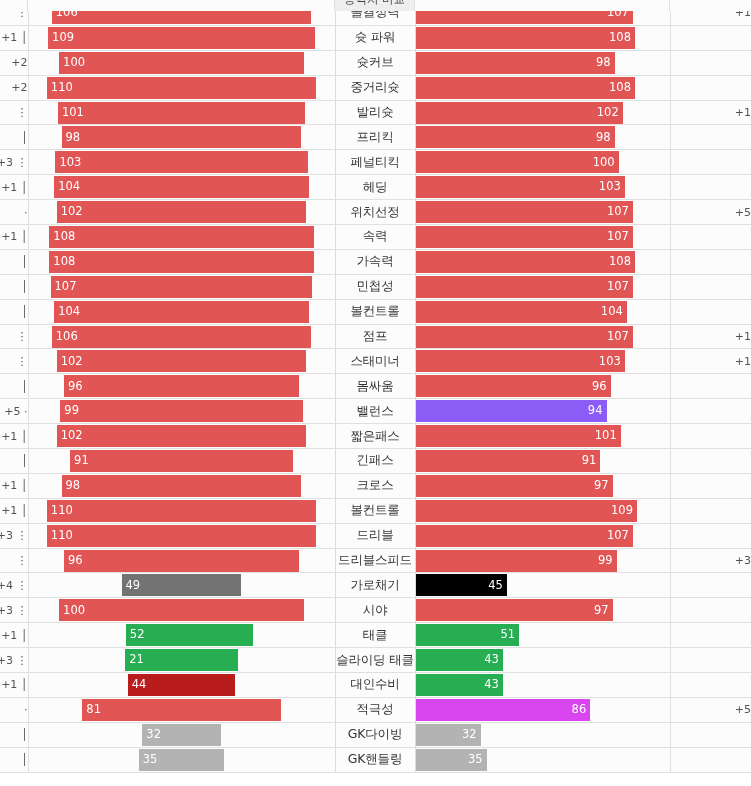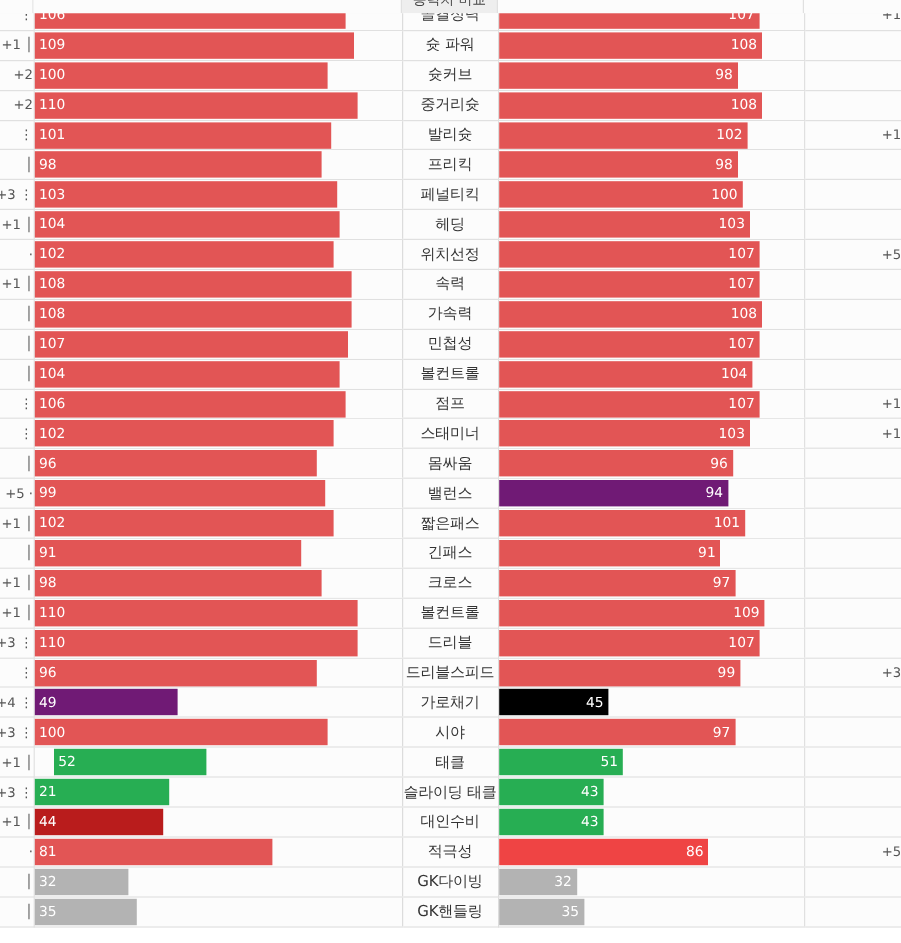--- a/index.html
+++ b/index.html
@@ -73,21 +73,21 @@
 
   
   td.bar-cell { position: relative; }
   .track {
     position: relative;
     width: 100%;
     height: 22px;
     display: flex;
     align-items: center;
   }
-  .track.left  { justify-content: flex-start; }
+  .track.left  { justify-content: center; }
   .track.right { justify-content: flex-start; }
 
   .bar {
     height: 22px;
     display: flex;
     align-items: center;
     min-width: 14px;
   }
   .bar.left  { justify-content: flex-start; padding-left: 4px; }
   .bar.right { justify-content: flex-end;   padding-right: 4px; }
@@ -468,21 +468,21 @@
           <td class="bar-cell">
             <div class="track left">
               <div class="bar left" style="width: 79.2%; background: rgb(226, 85, 85);">
                 <span class="val">99</span>
               </div>
             </div>
           </td>
           <td class="label">밸런스</td>
           <td class="bar-cell">
             <div class="track right">
-              <div class="bar right" style="width: 75.2%; background: #701a75; padding-left: 33px;">
+              <div class="bar right" style="width: 75.2%; background: #8b5cf6; padding-left: 33px;">
                 <span class="val">94</span>
               </div>
             </div>
           </td>
           <td class="delta delta-r"></td>
         </tr>
         <tr>
           <td class="delta delta-l"><span class="dtxt">+1 │</span></td>
           <td class="bar-cell">
             <div class="track left">
@@ -593,21 +593,21 @@
                 <span class="val">99</span>
               </div>
             </div>
           </td>
           <td class="delta delta-r">+3</td>
         </tr>
         <tr>
           <td class="delta delta-l"><span class="dtxt">+4 ⋮</span></td>
           <td class="bar-cell">
             <div class="track left">
-              <div class="bar left" style="width: 39.2%; background: #701a75;">
+              <div class="bar left" style="width: 39.2%; background: #737373;">
                 <span class="val">49</span>
               </div>
             </div>
           </td>
           <td class="label">가로채기</td>
           <td class="bar-cell">
             <div class="track right">
               <div class="bar right" style="width: 36%; background: #000000;">
                 <span class="val">45</span>
               </div>
@@ -696,21 +696,21 @@
           <td class="bar-cell">
             <div class="track left">
               <div class="bar left" style="width: 64.8%; background: rgb(226, 85, 85);">
                 <span class="val">81</span>
               </div>
             </div>
           </td>
           <td class="label">적극성</td>
           <td class="bar-cell">
             <div class="track right">
-              <div class="bar right" style="width: 68.8%; background: #ef4444;">
+              <div class="bar right" style="width: 68.8%; background: #d946ef;">
                 <span class="val">86</span>
               </div>
             </div>
           </td>
           <td class="delta delta-r">+5</td>
         </tr>
         <tr>
           <td class="delta delta-l"><span class="dtxt">│</span></td>
           <td class="bar-cell">
             <div class="track left">

